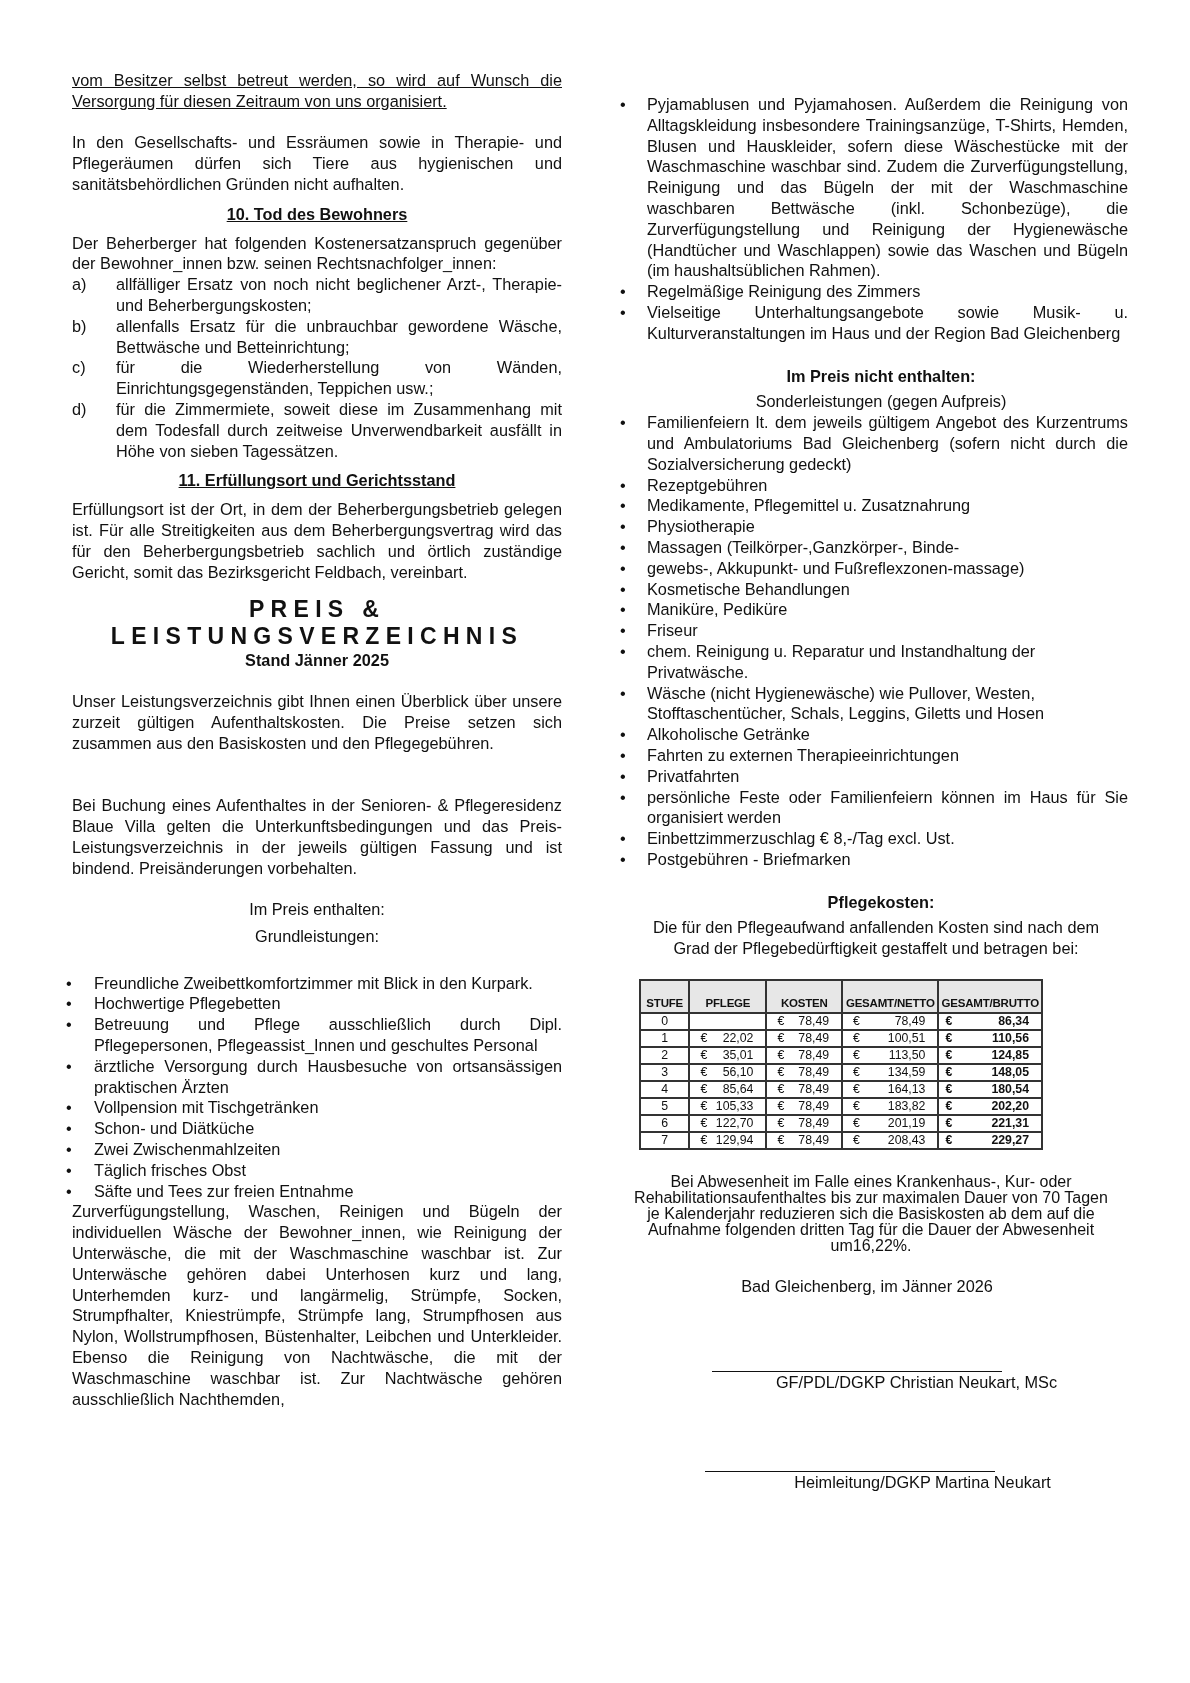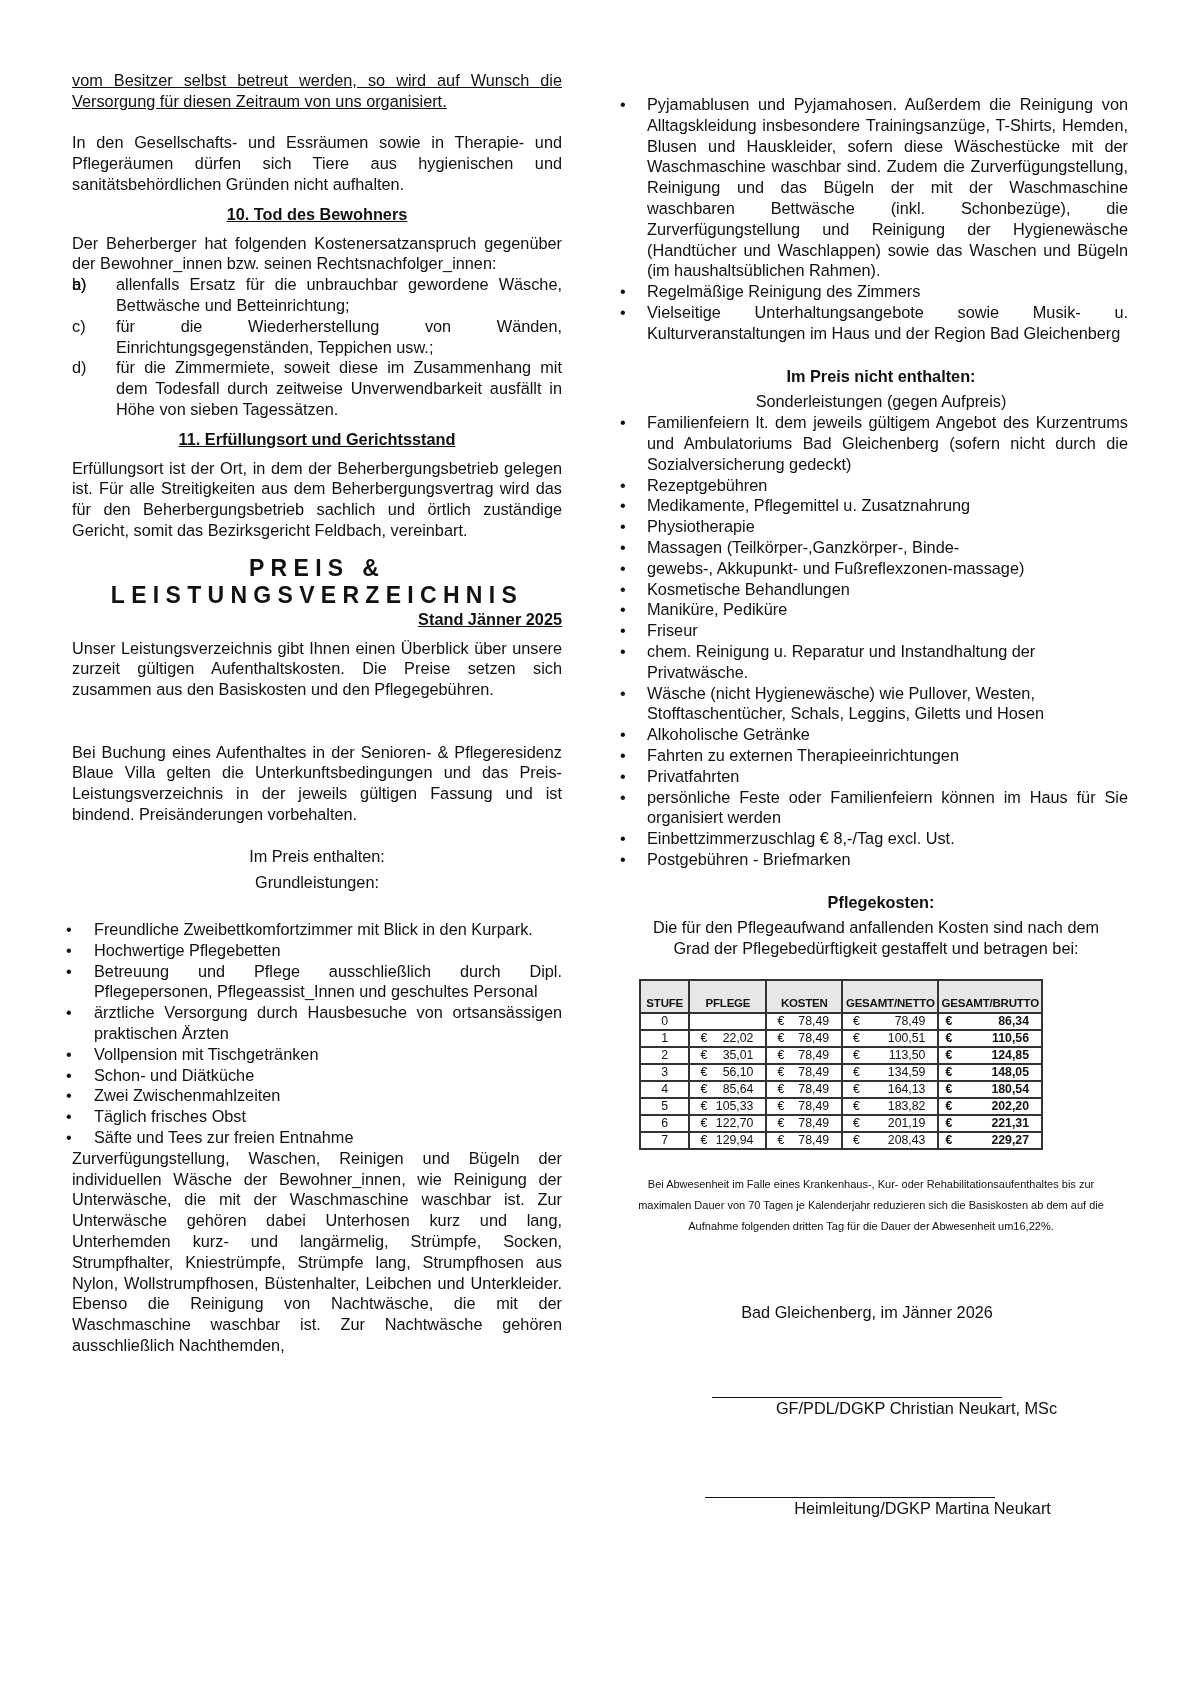--- a/index.html
+++ b/index.html
@@ -12,21 +12,21 @@
   .col-right { left: 620px; width: 508px; top: 94px; }
   p { margin: 0; text-align: center; }
   .just { text-align: justify; text-align-last: left; }
   .jl { text-align: justify; text-align-last: justify; }
   .gap { height: 20.8px; }
   .heading-u { text-align: center; font-weight: bold; text-decoration: underline; margin: 9px 0 8px 0; }
   .alpha-list { margin: 0; padding: 0; list-style: none; }
   .alpha-list li { position: relative; padding-left: 44px; }
   .alpha-list li .marker { position: absolute; left: 0; top: 0; }
   .title-big { text-align: center; font-weight: bold; font-size: 23px; letter-spacing: 6.3px; line-height: 27px; }
-  .title-sub { text-align: right; font-weight: bold; font-size: 16.3px; margin-bottom: 8px; text-decoration: underline; }
+  .title-sub { text-align: center; font-weight: bold; font-size: 16.3px; margin-bottom: 20px; }
   .bul { margin: 0; padding: 0; list-style: none; }
   .bul li { position: relative; padding-left: 14px; }
   .col-left .bul li { padding-left: 14px; }
   .bul li .dot { position: absolute; left: -14px; top: 0; }
   .col-left .bul { margin-left: 14px; }
   .col-right .bul { margin-left: 14px; }
   .bul li { padding-left: 13px; }
   .bold { font-weight: bold; }
   .indent-sm { padding-left: 14px; }
   table.pk {
@@ -38,36 +38,36 @@
     height: 30px; padding: 0 2px 1px 2px; border: 1px solid #333; text-align: center;
     font-family: "Liberation Sans", sans-serif; letter-spacing: -0.2px;
   }
   table.pk td { border: 1px solid #333; padding: 0 4px; height: 15px; }
   table.pk td.stufe { text-align: center; width: 46px; }
   table.pk td.money { width: 88px; }
   table.pk td.money .cur { float: left; padding-left: 6px; }
   table.pk td.money .val { float: right; padding-right: 8px; }
   table.pk td.brutto { font-weight: bold; }
   table.pk td.brutto .cur { padding-left: 2px; }
-  .small { font-size: 11px; line-height: 21px; }
+  .small { font-size: 16px; line-height: 16px; }
   .center { text-align: center; }
   .sigline { border-top: 1.2px solid #111; width: 290px; margin: 0 auto; }
 </style>
 </head>
 <body>
 
 <div class="col col-left">
   <p class="jl" style="text-align-last:left;text-decoration:underline;">vom Besitzer selbst betreut werden, so wird auf Wunsch die Versorgung für diesen Zeitraum von uns organisiert.</p>
   <div class="gap"></div>
   <p class="just">In den Gesellschafts- und Essräumen sowie in Therapie- und Pflegeräumen dürfen sich Tiere aus hygienischen und sanitätsbehördlichen Gründen nicht aufhalten.</p>
 
   <div class="heading-u">10. Tod des Bewohners</div>
   <p class="just">Der Beherberger hat folgenden Kostenersatzanspruch gegenüber der Bewohner_innen bzw. seinen Rechtsnachfolger_innen:</p>
   <ul class="alpha-list">
-    <li class="just"><span class="marker">a)</span></li>
+    <li class="just"><span class="marker">a)</span><span>allfälliger Ersatz von noch nicht beglichener Arzt-, Therapie- und Beherbergungskosten;</span></li>
     <li class="just"><span class="marker">b)</span><span>allenfalls Ersatz für die unbrauchbar gewordene Wäsche, Bettwäsche und Betteinrichtung;</span></li>
     <li class="just"><span class="marker">c)</span><span>für die Wiederherstellung von Wänden, Einrichtungsgegenständen, Teppichen usw.;</span></li>
     <li class="just"><span class="marker">d)</span><span>für die Zimmermiete, soweit diese im Zusammenhang mit dem Todesfall durch zeitweise Unverwendbarkeit ausfällt in Höhe von sieben Tagessätzen.</span></li>
   </ul>
 
   <div class="heading-u">11. Erfüllungsort und Gerichtsstand</div>
   <p class="just">Erfüllungsort ist der Ort, in dem der Beherbergungsbetrieb gelegen ist. Für alle Streitigkeiten aus dem Beherbergungsvertrag wird das für den Beherbergungsbetrieb sachlich und örtlich zuständige Gericht, somit das Bezirksgericht Feldbach, vereinbart.</p>
 
   <div style="height:14px"></div>
   <div class="title-big">PREIS &amp;</div>
@@ -294,21 +294,21 @@
             <span class="cur">€</span>
             <span class="val">229,27</span>
           </td>
         </tr>
       </tbody>
   </table>
 
   <div style="height:24px"></div>
   <p class="small indent-sm" style="padding-right:20px;">Bei Abwesenheit im Falle eines Krankenhaus-, Kur- oder Rehabilitationsaufenthaltes bis zur maximalen Dauer von 70 Tagen je Kalenderjahr reduzieren sich die Basiskosten ab dem auf die Aufnahme folgenden dritten Tag für die Dauer der Abwesenheit um16,22%.</p>
   <div style="height:22px"></div>
-  <p class="center" style="margin-left:-14px;margin-top:43px;">Bad Gleichenberg, im Jänner 2026</p>
+  <p class="center" style="margin-left:-14px;">Bad Gleichenberg, im Jänner 2026</p>
 
   <div style="height:74px"></div>
   <div class="sigline" style="margin-left:92px;"></div>
   <p style="margin-left:85px;">GF/PDL/DGKP Christian Neukart, MSc</p>
 
   <div style="height:78px"></div>
   <div class="sigline" style="margin-left:85px;"></div>
   <p style="margin-left:97px;">Heimleitung/DGKP Martina Neukart</p>
 </div>
 

